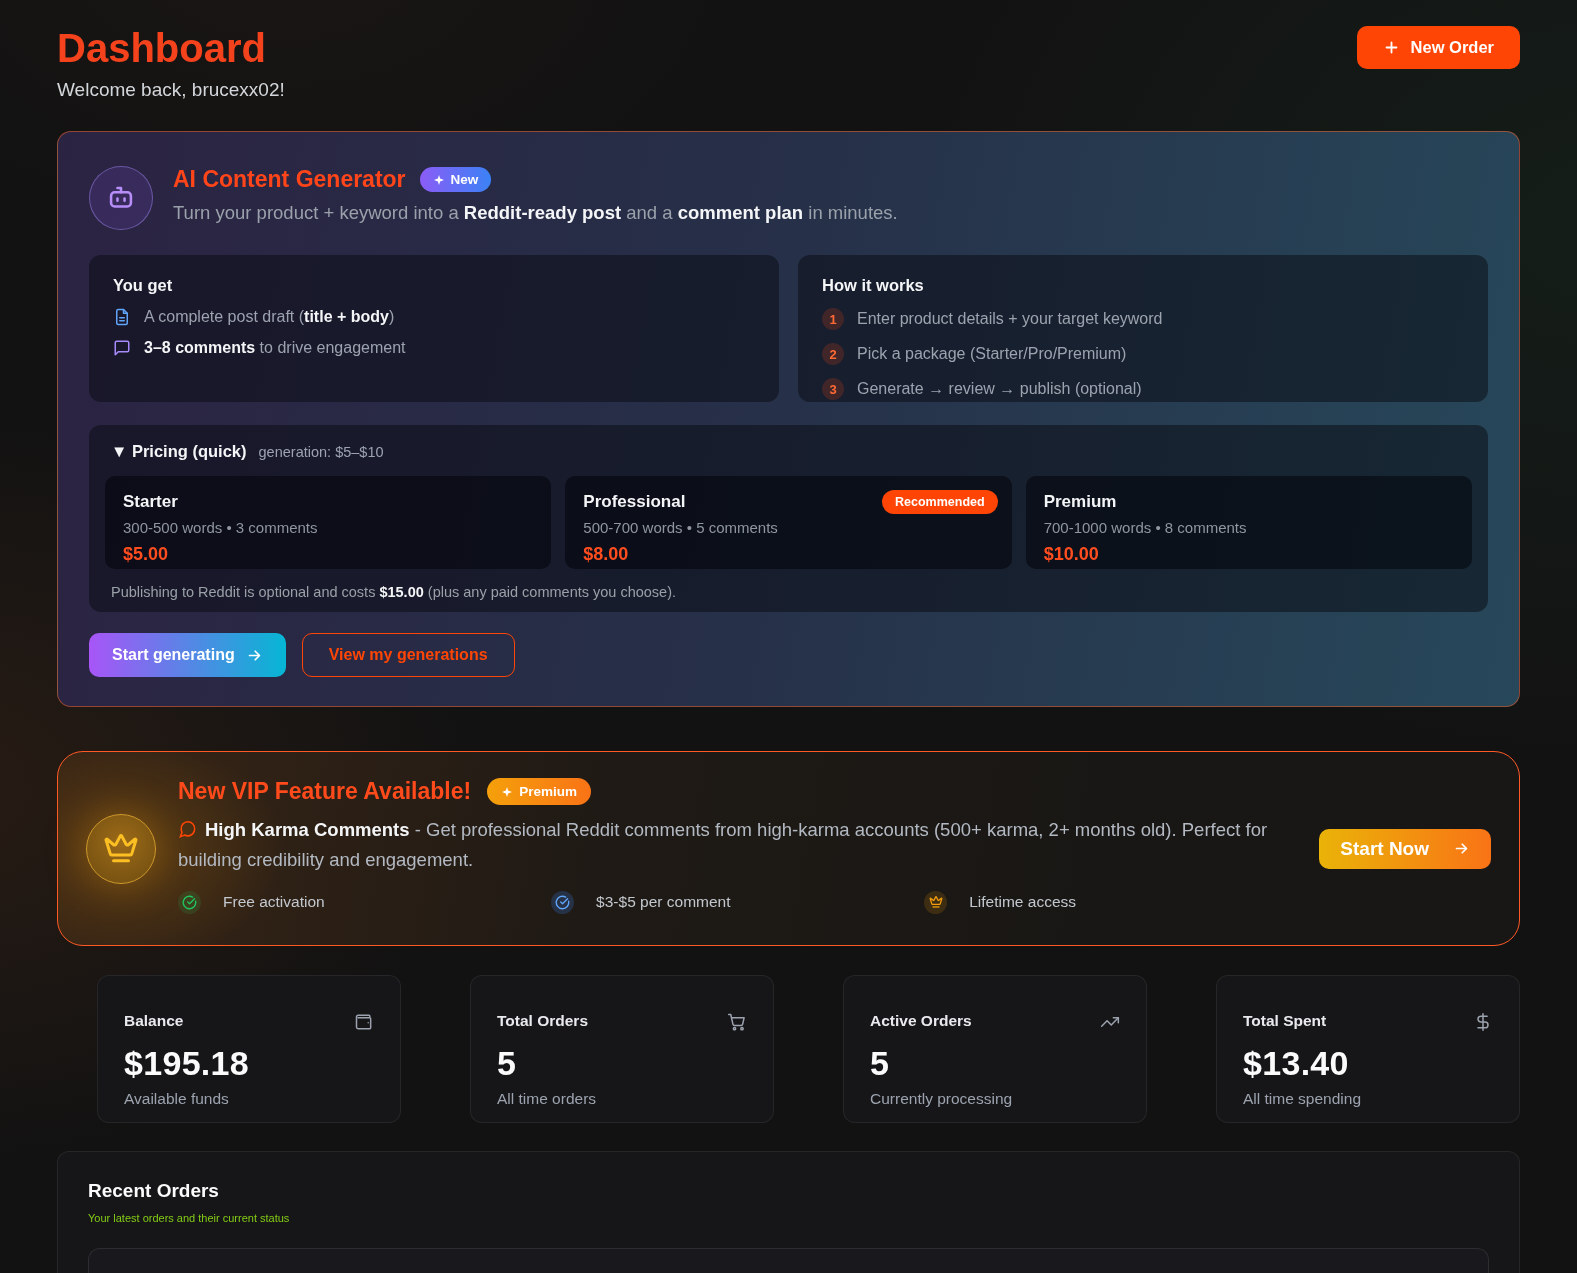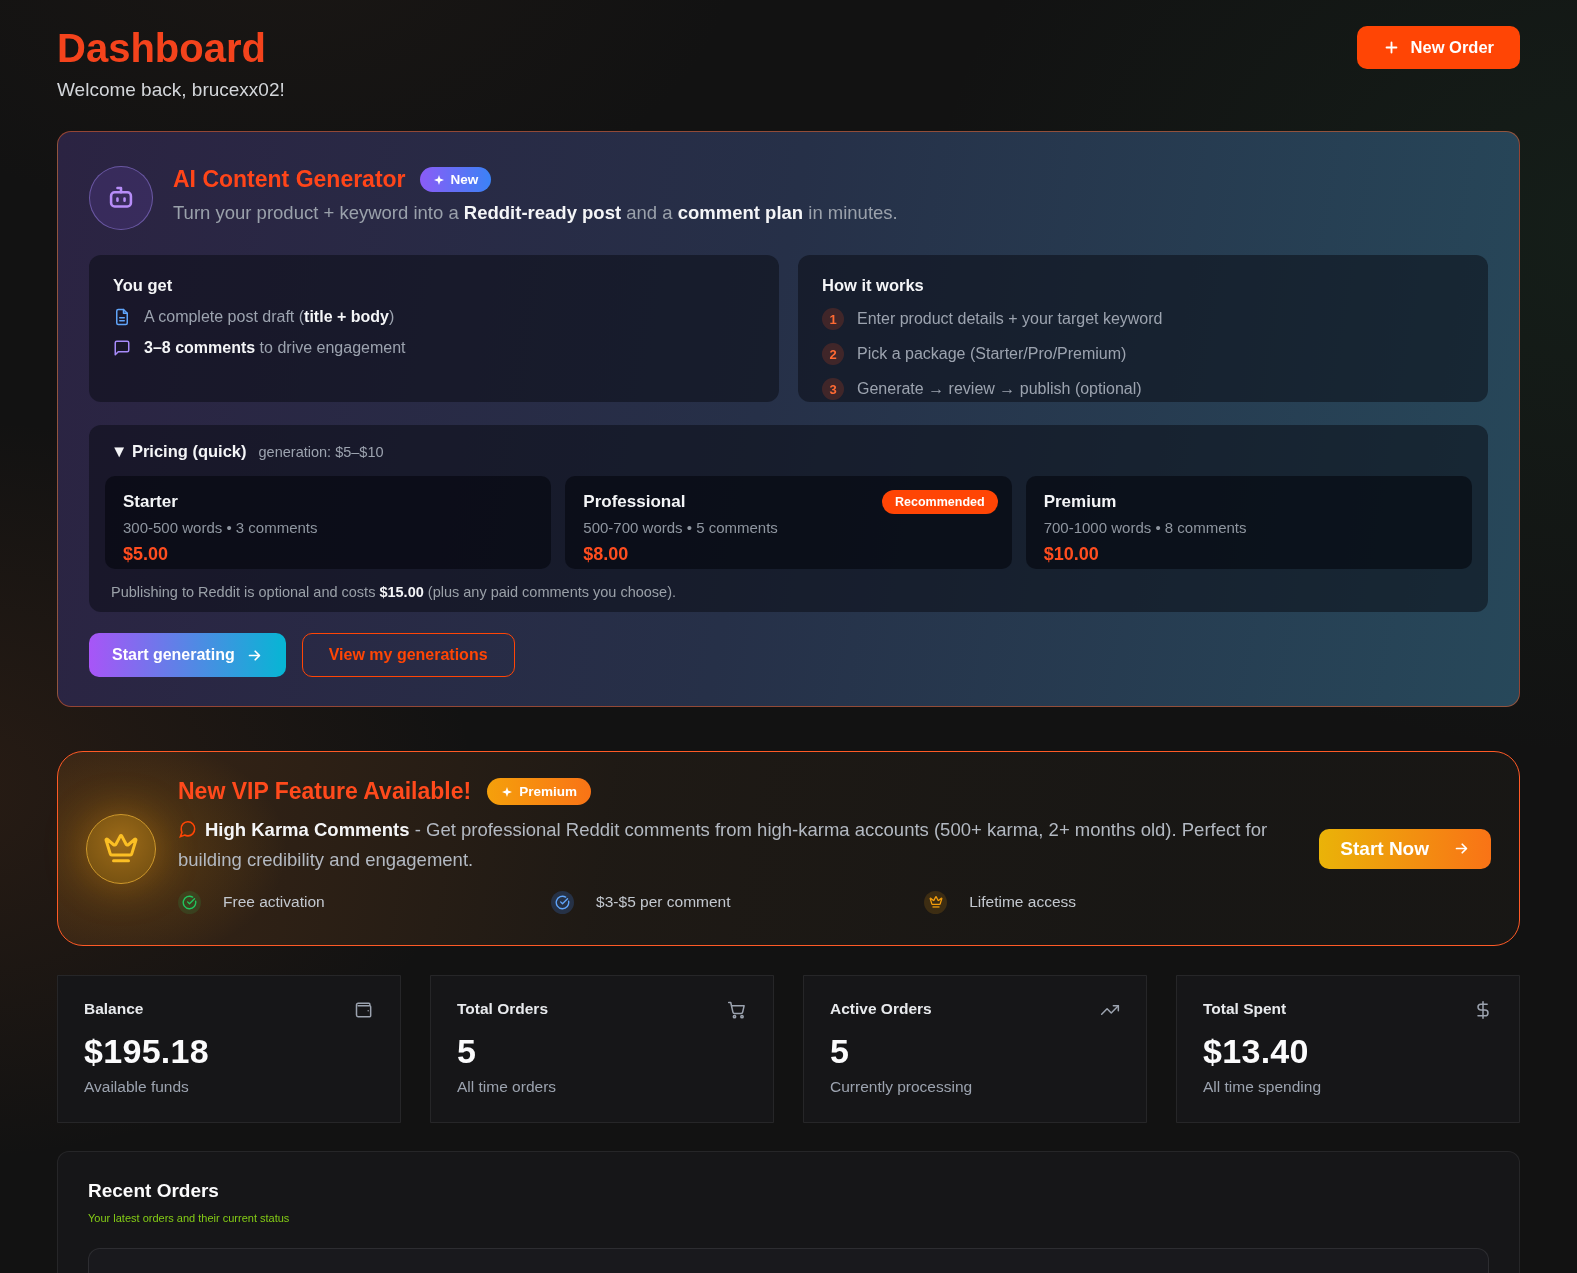--- a/index.html
+++ b/index.html
@@ -135,23 +135,24 @@
   .btn-start-now {
     align-self:center; display:inline-flex; align-items:center; gap:24px;
     background:linear-gradient(90deg,#eab308,#f97316);
     color:#fff; font-weight:700; font-size:19px; font-family:inherit;
     border:none; border-radius:10px; padding:12px 21px; cursor:pointer; height:40px; white-space:nowrap;
   }
 
   
   .stats { display:flex; gap:29px; margin-top:29px; }
   .stat-card {
-    flex:1; height:148px; border-radius:1px;
+    flex:1; height:148px; border-radius:12px;
     background:#161618; border:1px solid rgba(255,255,255,0.07);
-    padding:24px 26px;
+    padding:36px 26px;
+    margin-left:40px;
   }
   .stat-top { display:flex; justify-content:space-between; align-items:flex-start; }
   .stat-label { font-size:15.5px; font-weight:700; color:#e8eaed; }
   .stat-icon { color:#9ca3af; }
   .stat-value { margin-top:12px; font-size:34px; font-weight:700; color:#fbfbfc; letter-spacing:0.3px; }
   .stat-sub { margin-top:7px; font-size:15.5px; color:#9ca3af; }
 
   
   .recent-card {
     margin-top:28px; height:220px; border-radius:12px;

